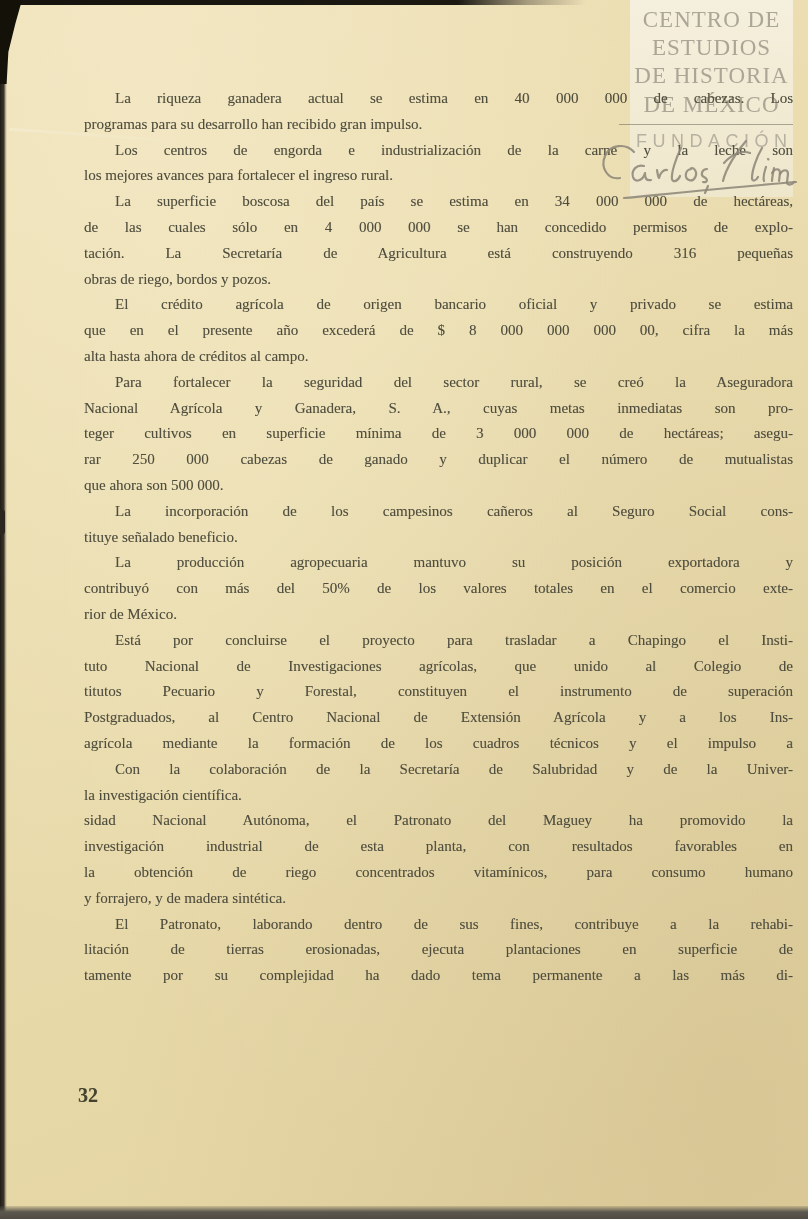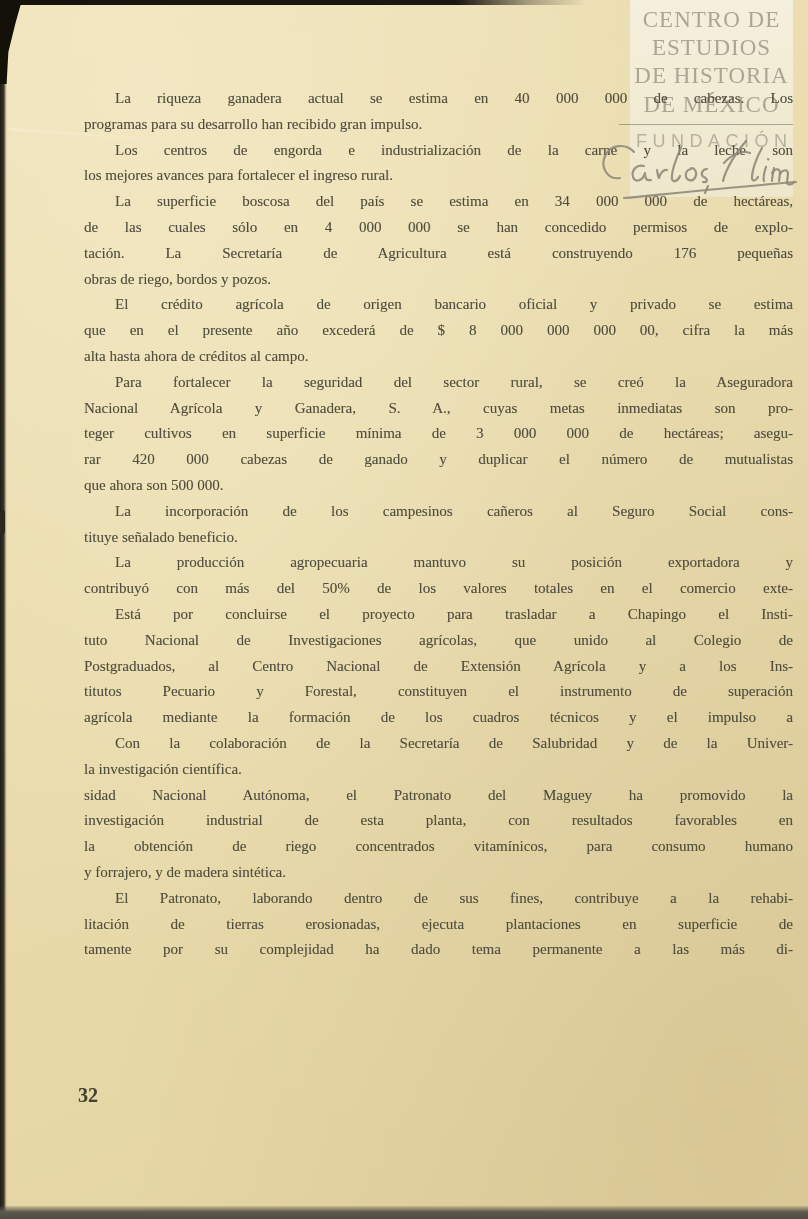--- a/index.html
+++ b/index.html
@@ -78,38 +78,39 @@
     <div class="foundation">FUNDACIÓN</div>
   </div>
 
   <div class="body-text">
       <div class="line indent just">La riqueza ganadera actual se estima en 40 000 000 de cabezas. Los</div>
       <div class="line">programas para su desarrollo han recibido gran impulso.</div>
       <div class="line indent just">Los centros de engorda e industrialización de la carne y la leche son</div>
       <div class="line">los mejores avances para fortalecer el ingreso rural.</div>
       <div class="line indent just">La superficie boscosa del país se estima en 34 000 000 de hectáreas,</div>
       <div class="line just">de las cuales sólo en 4 000 000 se han concedido permisos de explo-</div>
-      <div class="line just">tación. La Secretaría de Agricultura está construyendo 176 pequeñas</div>
+      <div class="line just">tación. La Secretaría de Agricultura está construyendo 316 pequeñas</div>
       <div class="line">obras de riego, bordos y pozos.</div>
       <div class="line indent just">El crédito agrícola de origen bancario oficial y privado se estima</div>
       <div class="line just">que en el presente año excederá de $ 8 000 000 000 00, cifra la más</div>
       <div class="line">alta hasta ahora de créditos al campo.</div>
       <div class="line indent just">Para fortalecer la seguridad del sector rural, se creó la Aseguradora</div>
       <div class="line just">Nacional Agrícola y Ganadera, S. A., cuyas metas inmediatas son pro-</div>
       <div class="line just">teger cultivos en superficie mínima de 3 000 000 de hectáreas; asegu-</div>
-      <div class="line just">rar 420 000 cabezas de ganado y duplicar el número de mutualistas</div>
+      <div class="line just">rar 250 000 cabezas de ganado y duplicar el número de mutualistas</div>
       <div class="line">que ahora son 500 000.</div>
       <div class="line indent just">La incorporación de los campesinos cañeros al Seguro Social cons-</div>
       <div class="line">tituye señalado beneficio.</div>
       <div class="line indent just">La producción agropecuaria mantuvo su posición exportadora y</div>
       <div class="line just">contribuyó con más del 50% de los valores totales en el comercio exte-</div>
+      <div class="line">rior de México.</div>
       <div class="line indent just">Está por concluirse el proyecto para trasladar a Chapingo el Insti-</div>
       <div class="line just">tuto Nacional de Investigaciones agrícolas, que unido al Colegio de</div>
+      <div class="line just">titutos Pecuario y Forestal, constituyen el instrumento de superación</div>
       <div class="line just">Postgraduados, al Centro Nacional de Extensión Agrícola y a los Ins-</div>
-      <div class="line just">titutos Pecuario y Forestal, constituyen el instrumento de superación</div>
       <div class="line just">agrícola mediante la formación de los cuadros técnicos y el impulso a</div>
       <div class="line indent just">Con la colaboración de la Secretaría de Salubridad y de la Univer-</div>
       <div class="line">la investigación científica.</div>
       <div class="line just">sidad Nacional Autónoma, el Patronato del Maguey ha promovido la</div>
       <div class="line just">investigación industrial de esta planta, con resultados favorables en</div>
       <div class="line just">la obtención de riego concentrados vitamínicos, para consumo humano</div>
       <div class="line">y forrajero, y de madera sintética.</div>
       <div class="line indent just">El Patronato, laborando dentro de sus fines, contribuye a la rehabi-</div>
       <div class="line just">litación de tierras erosionadas, ejecuta plantaciones en superficie de</div>
       <div class="line just">tamente por su complejidad ha dado tema permanente a las más di-</div>

